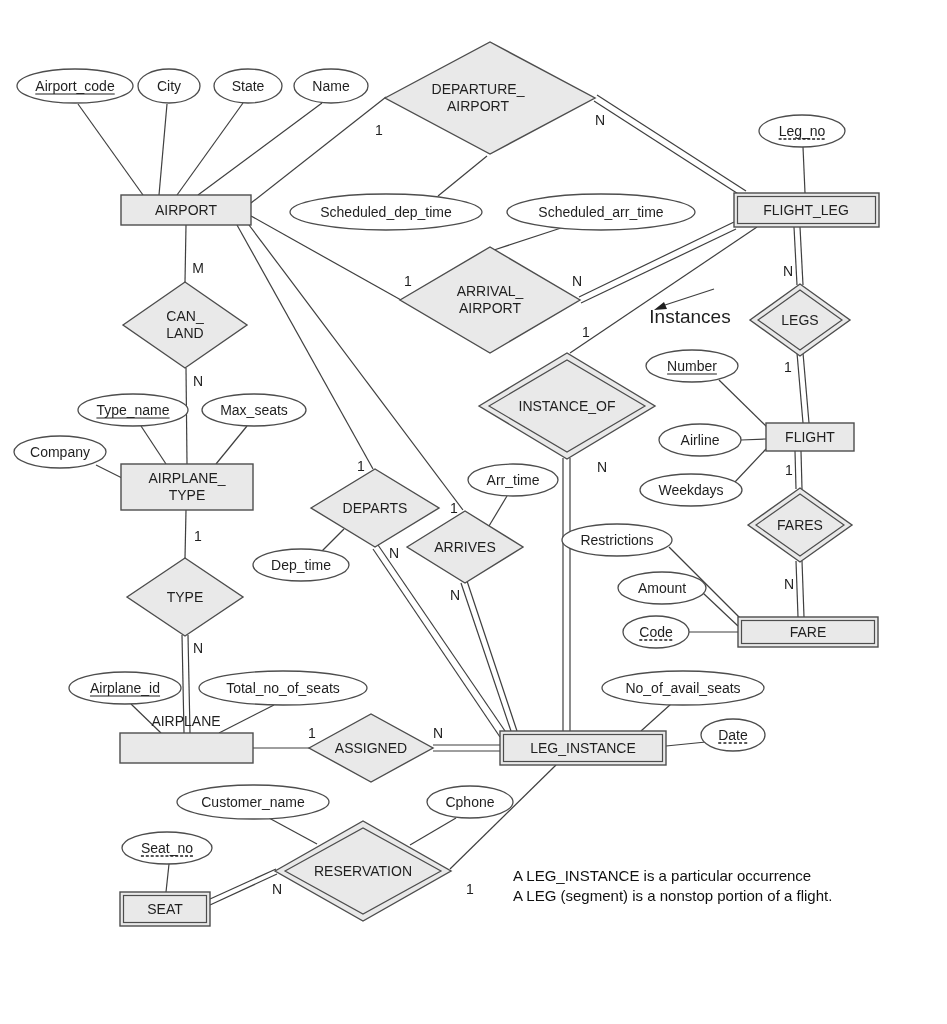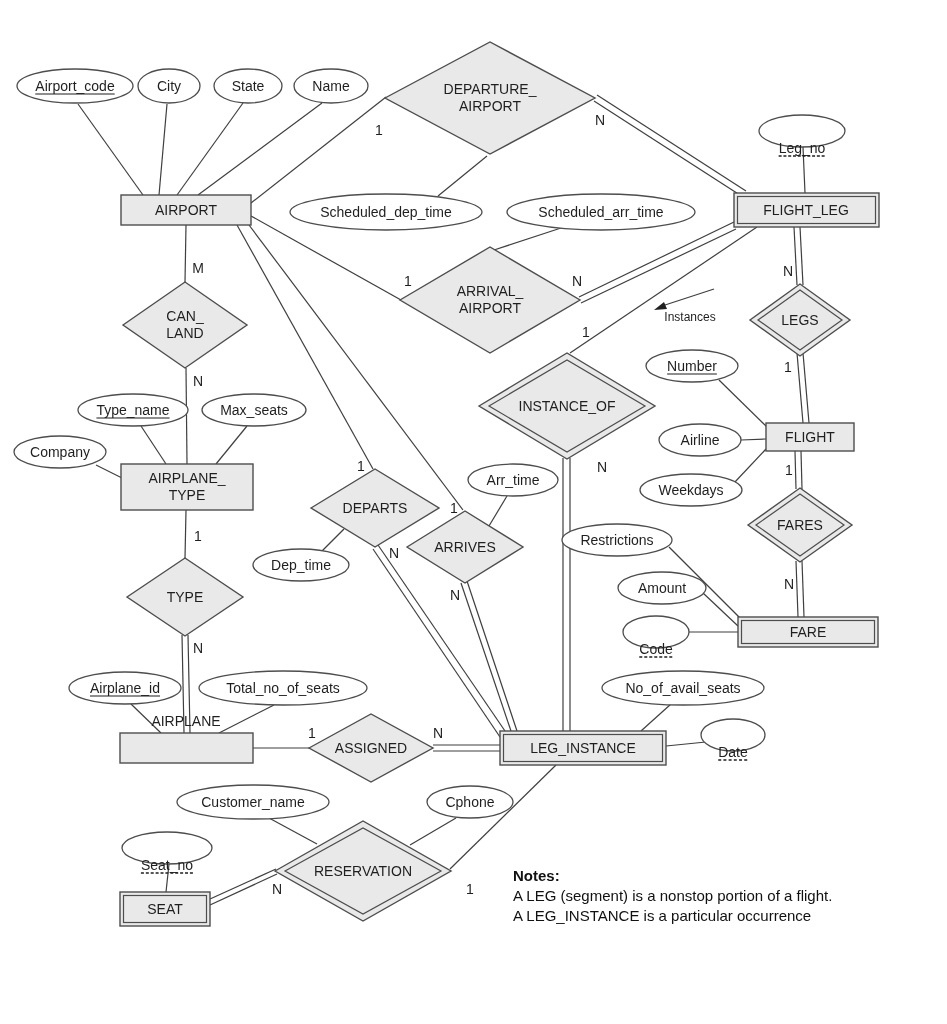--- a/index.html
+++ b/index.html
@@ -12,26 +12,26 @@
   .shape { fill:#e9e9e9; stroke:#4d4d4d; stroke-width:1.4; }
   .shape-inner { fill:none; stroke:#4d4d4d; stroke-width:1.2; }
   .attr-ellipse { fill:#ffffff; stroke:#4d4d4d; stroke-width:1.3; }
   .arrowhead { fill:#1f1f1f; stroke:none; }
   .lbl {
     position:absolute; transform:translate(-50%,-50%);
     font-size:14px; line-height:17px; white-space:pre-line; text-align:center;
     color:#1f1f1f;
   }
   .key { text-decoration-line:underline; text-decoration-style:solid; text-underline-offset:3px; }
-  .pkey { text-decoration-line:underline; text-decoration-style:dashed; text-underline-offset:3px;margin-top:17px; }
+  .pkey { text-decoration-line:underline; text-decoration-style:dashed; text-underline-offset:3px; }
   .card { font-size:14px; }
   .title {
     position:absolute; left:4px; top:8px; font-size:15px; color:#3a3a3a; white-space:nowrap;
   }
-  .instances-lbl { position:absolute; font-size:12px; transform:translate(-50%,-50%); }
+  .instances-lbl { position:absolute; font-size:19px; transform:translate(-50%,-50%); }
   .notes { position:absolute; left:513px; top:866px; font-size:15px; line-height:20px; color:#111111; }
   .notes .heading { font-weight:bold; }
   .notes .indent { padding-left:12px; }
 </style>
 </head>
 <body>
 
 <div class="stage">
 
   <svg class="diagram" width="947" height="1024" viewBox="0 0 947 1024">
@@ -181,21 +181,21 @@
   <span class="lbl" style="left:186px;top:210px">AIRPORT</span>
   <span class="lbl" style="left:806px;top:210px">FLIGHT_LEG</span>
   <span class="lbl" style="left:187px;top:487px">AIRPLANE_
 TYPE</span>
   <span class="lbl" style="left:810px;top:437px">FLIGHT</span>
   <span class="lbl" style="left:808px;top:632px">FARE</span>
   <span class="lbl" style="left:186px;top:721px">AIRPLANE</span>
   <span class="lbl" style="left:583px;top:748px">LEG_INSTANCE</span>
   <span class="lbl" style="left:165px;top:909px">SEAT</span>
 
-  <span class="lbl" style="left:490px;top:98px">DEPARTURE_
+  <span class="lbl" style="left:478px;top:98px">DEPARTURE_
 AIRPORT</span>
   <span class="lbl" style="left:490px;top:300px">ARRIVAL_
 AIRPORT</span>
   <span class="lbl" style="left:185px;top:325px">CAN_
 LAND</span>
   <span class="lbl" style="left:800px;top:320px">LEGS</span>
   <span class="lbl" style="left:567px;top:406px">INSTANCE_OF</span>
   <span class="lbl" style="left:375px;top:508px">DEPARTS</span>
   <span class="lbl" style="left:465px;top:547px">ARRIVES</span>
   <span class="lbl" style="left:185px;top:597px">TYPE</span>
@@ -248,18 +248,17 @@
   <span class="lbl card" style="left:789px;top:470px">1</span>
   <span class="lbl card" style="left:789px;top:584px">N</span>
   <span class="lbl card" style="left:312px;top:733px">1</span>
   <span class="lbl card" style="left:438px;top:733px">N</span>
   <span class="lbl card" style="left:277px;top:889px">N</span>
   <span class="lbl card" style="left:470px;top:889px">1</span>
 
   <span class="instances-lbl" style="left:690px;top:317px">Instances</span>
 
   <div class="notes">
-    <div class="heading">Notes:</div>
+    <div>A LEG_INSTANCE is a particular occurrence</div>
     <div>A LEG (segment) is a nonstop portion of a flight.</div>
-    <div>A LEG_INSTANCE is a particular occurrence</div>
   </div>
 
 </div>
 
 </body></html>

